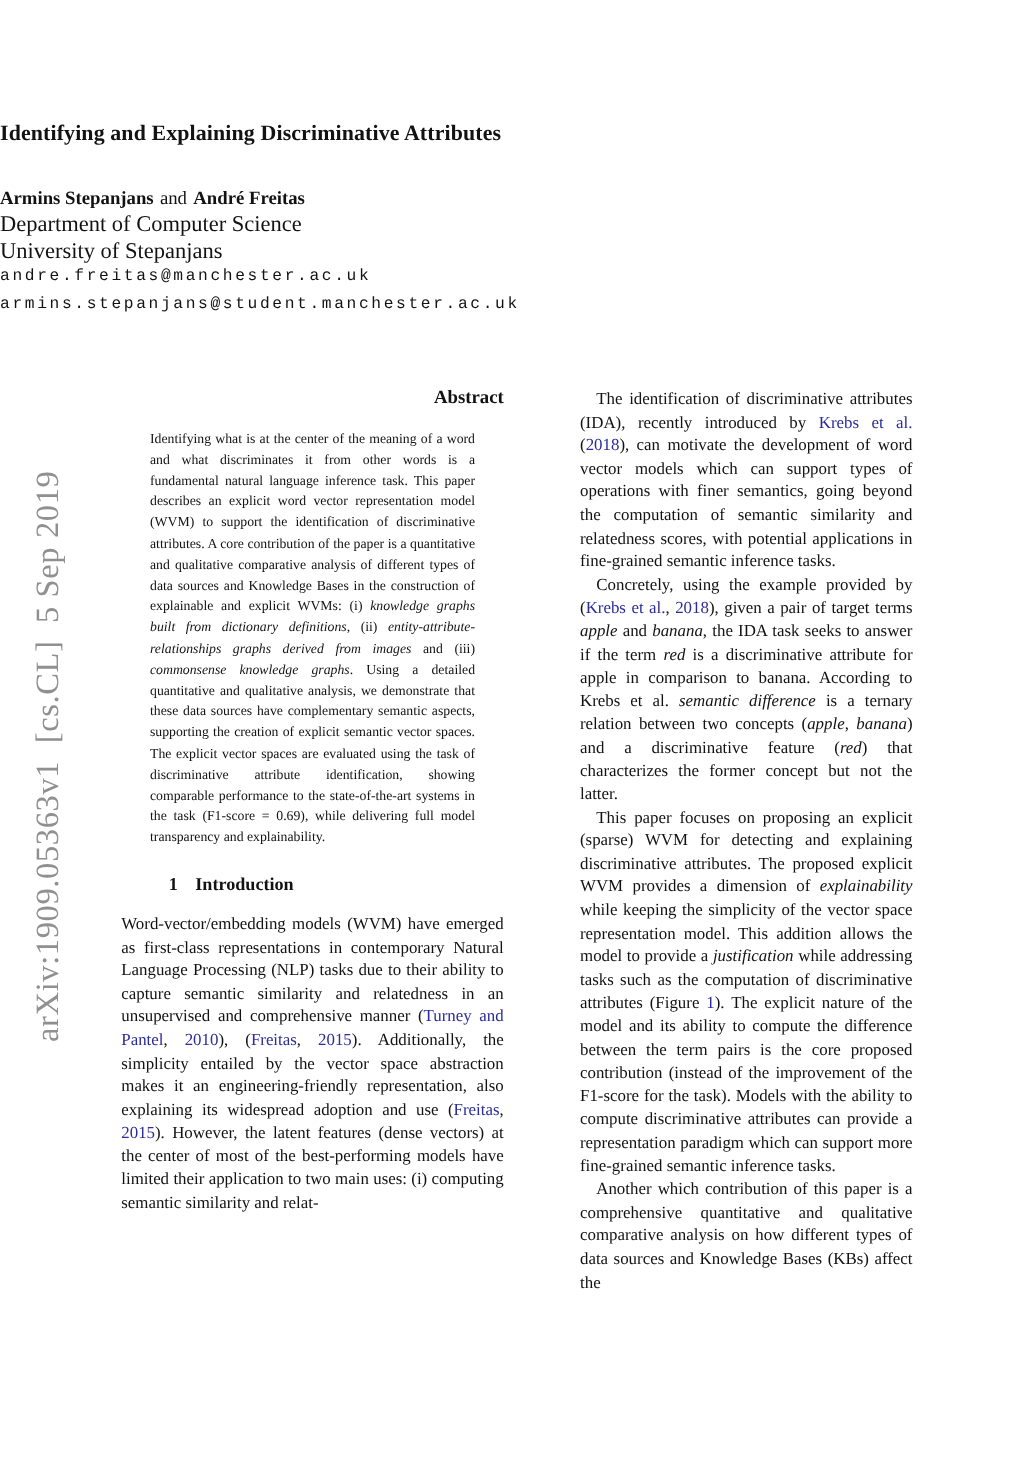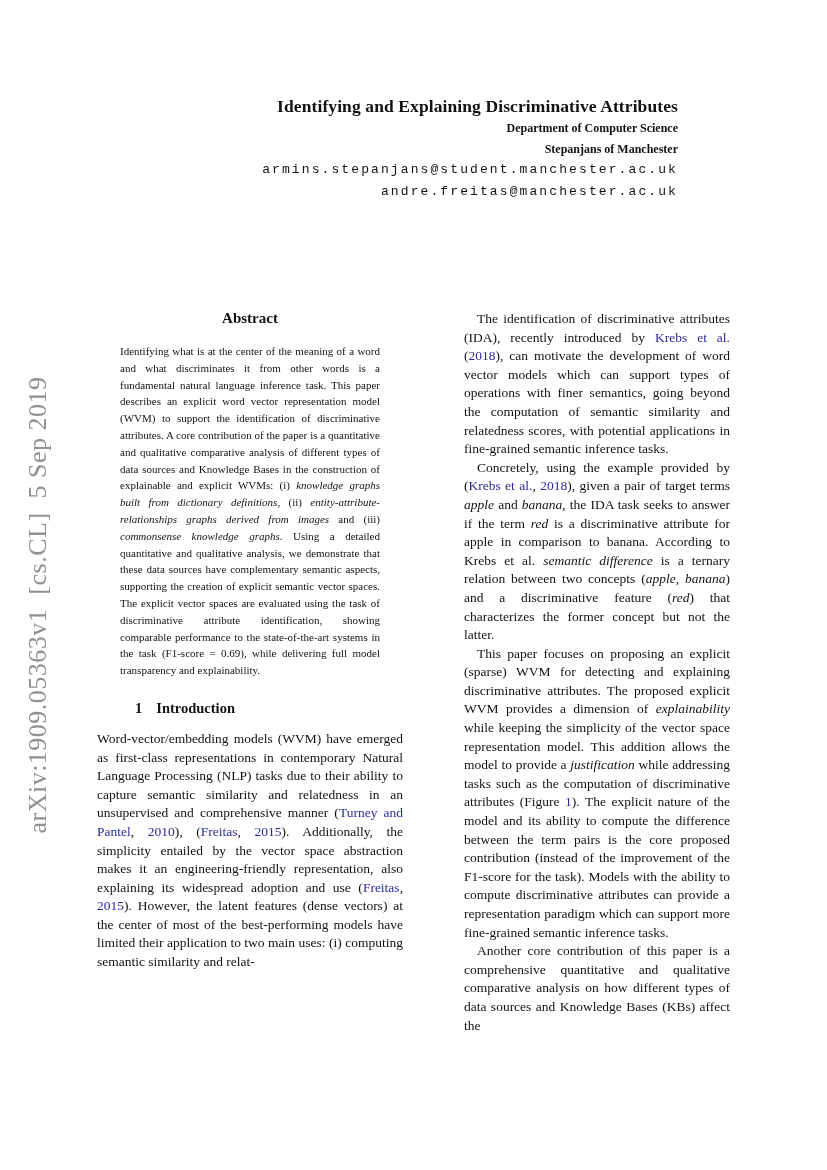--- a/index.html
+++ b/index.html
@@ -28,45 +28,45 @@
     text-align:center;
     font-size:26px;
     color:var(--watermark);
     white-space:pre;
     transform:rotate(-90deg);
     transform-origin:50% 50%;
     letter-spacing:0.5px;
   }
 
   
-  .header{position:absolute;top:96px;left:0;width:678px;text-align:right;}
+  .header{position:absolute;top:96px;left:0;width:678px;text-align:left;}
   .title{font-size:17.5px;font-weight:bold;letter-spacing:0.1px;}
   .authors{margin-top:34px;font-size:15px;}
   .authors .name{font-weight:bold;}
   .authors .sep{padding:0 5px;}
-  .affil{font-size:12px;line-height:19px;margin-top:2px;font-weight:bold;}
+  .affil{font-size:18px;line-height:19px;margin-top:2px;}
   .email{
     font-family:"Liberation Mono","DejaVu Sans Mono",monospace;
     font-size:13px;letter-spacing:2.1px;line-height:22px;
   }
   .email:first-of-type{margin-top:3px;}
 
   
   .columns{
     position:absolute;top:310px;left:97px;
     width:633px;
     display:flex;
     gap:21px;
   }
   .col{width:306px;}
 
   .just{text-align:justify;}
 
   .abstract-heading{
-    font-size:15px;font-weight:bold;text-align:center;
+    font-size:15px;font-weight:bold;text-align:right;
     margin-bottom:15px;
   }
   .abstract-body{
     width:260px;margin:16px auto;
     font-size:11px;line-height:16.8px;
   }
 
   .section-heading{
     margin-top:21px;margin-bottom:13px;
     font-size:14.5px;font-weight:bold;margin-left:38px;
@@ -81,38 +81,39 @@
 </style>
 </head>
 <body>
 
 <div class="page">
 
   <div class="watermark">arXiv:1909.05363v1  [cs.CL]  5 Sep 2019</div>
 
   <div class="header">
     <div class="title">Identifying and Explaining Discriminative Attributes</div>
+    <div class="authors"><span class="name">Armins Stepanjans</span><span class="sep">and</span><span class="name">André Freitas</span></div>
     <div class="affil">Department of Computer Science</div>
-    <div class="affil">Stepanjans of Manchester</div>
+    <div class="affil">University of Stepanjans</div>
+    <div class="email">andre.freitas@manchester.ac.uk</div>
     <div class="email">armins.stepanjans@student.manchester.ac.uk</div>
-    <div class="email">andre.freitas@manchester.ac.uk</div>
   </div>
 
   <div class="columns">
 
     <div class="col">
       <div>
         <div class="abstract-heading">Abstract</div>
         <p class="abstract-body just"><span>Identifying what is at the center of the meaning of a word and what discriminates it from other words is a fundamental natural language inference task. This paper describes an explicit word vector representation model (WVM) to support the identification of discriminative attributes. A core contribution of the paper is a quantitative and qualitative comparative analysis of different types of data sources and Knowledge Bases in the construction of explainable and explicit WVMs: (i) </span><span class="it">knowledge graphs built from dictionary definitions</span><span>, (ii) </span><span class="it">entity-attribute-relationships graphs derived from images</span><span> and (iii) </span><span class="it">commonsense knowledge graphs</span><span>. Using a detailed quantitative and qualitative analysis, we demonstrate that these data sources have complementary semantic aspects, supporting the creation of explicit semantic vector spaces. The explicit vector spaces are evaluated using the task of discriminative attribute identification, showing comparable performance to the state-of-the-art systems in the task (F1-score = 0.69), while delivering full model transparency and explainability.</span></p>
       </div>
       <div class="section-heading"><span class="sec-num">1</span><span>Introduction</span></div>
       <p class="body-par just"><span>Word-vector/embedding models (WVM) have emerged as first-class representations in contemporary Natural Language Processing (NLP) tasks due to their ability to capture semantic similarity and relatedness in an unsupervised and comprehensive manner (</span><span class="cite">Turney and Pantel</span><span>, </span><span class="cite">2010</span><span>), (</span><span class="cite">Freitas</span><span>, </span><span class="cite">2015</span><span>). Additionally, the simplicity entailed by the vector space abstraction makes it an engineering-friendly representation, also explaining its widespread adoption and use (</span><span class="cite">Freitas</span><span>, </span><span class="cite">2015</span><span>). However, the latent features (dense vectors) at the center of most of the best-performing models have limited their application to two main uses: (i) computing semantic similarity and relat-</span></p>
     </div>
 
     <div class="col">
       <p class="body-par just indent"><span>The identification of discriminative attributes (IDA), recently introduced by </span><span class="cite">Krebs et al.</span><span> (</span><span class="cite">2018</span><span>), can motivate the development of word vector models which can support types of operations with finer semantics, going beyond the computation of semantic similarity and relatedness scores, with potential applications in fine-grained semantic inference tasks.</span></p>
       <p class="body-par just indent"><span>Concretely, using the example provided by (</span><span class="cite">Krebs et al.</span><span>, </span><span class="cite">2018</span><span>), given a pair of target terms </span><span class="it">apple</span><span> and </span><span class="it">banana</span><span>, the IDA task seeks to answer if the term </span><span class="it">red</span><span> is a discriminative attribute for apple in comparison to banana. According to Krebs et al. </span><span class="it">semantic difference</span><span> is a ternary relation between two concepts (</span><span class="it">apple</span><span>, </span><span class="it">banana</span><span>) and a discriminative feature (</span><span class="it">red</span><span>) that characterizes the former concept but not the latter.</span></p>
       <p class="body-par just indent"><span>This paper focuses on proposing an explicit (sparse) WVM for detecting and explaining discriminative attributes. The proposed explicit WVM provides a dimension of </span><span class="it">explainability</span><span> while keeping the simplicity of the vector space representation model. This addition allows the model to provide a </span><span class="it">justification</span><span> while addressing tasks such as the computation of discriminative attributes (Figure </span><span class="cite">1</span><span>). The explicit nature of the model and its ability to compute the difference between the term pairs is the core proposed contribution (instead of the improvement of the F1-score for the task). Models with the ability to compute discriminative attributes can provide a representation paradigm which can support more fine-grained semantic inference tasks.</span></p>
-      <p class="body-par just indent"><span>Another core contribution of this paper is a comprehensive quantitative and qualitative comparative analysis on how different types of data sources and Knowledge Bases (KBs) affect the</span></p>
+      <p class="body-par just indent"><span>Another which contribution of this paper is a comprehensive quantitative and qualitative comparative analysis on how different types of data sources and Knowledge Bases (KBs) affect the</span></p>
     </div>
 
   </div>
 </div>
 
 </body></html>

